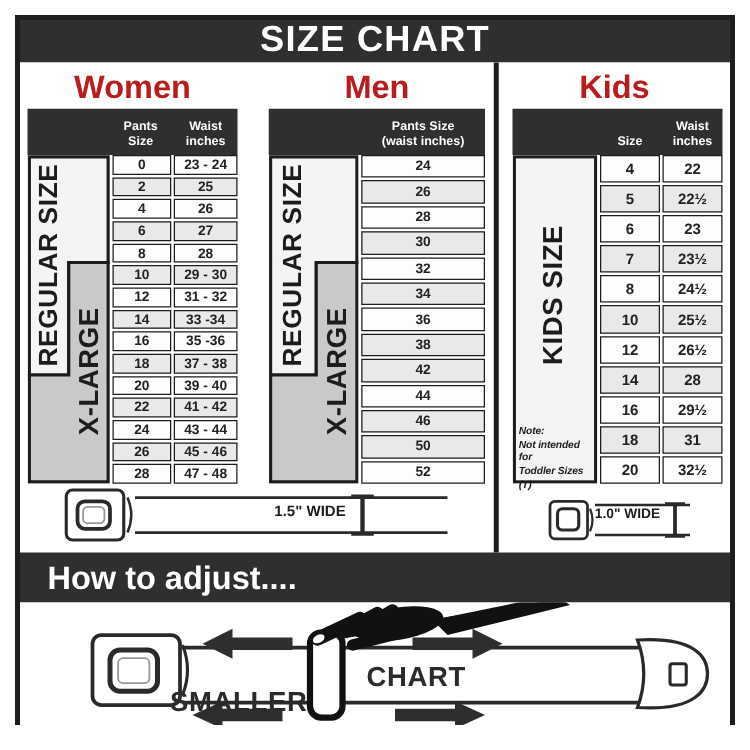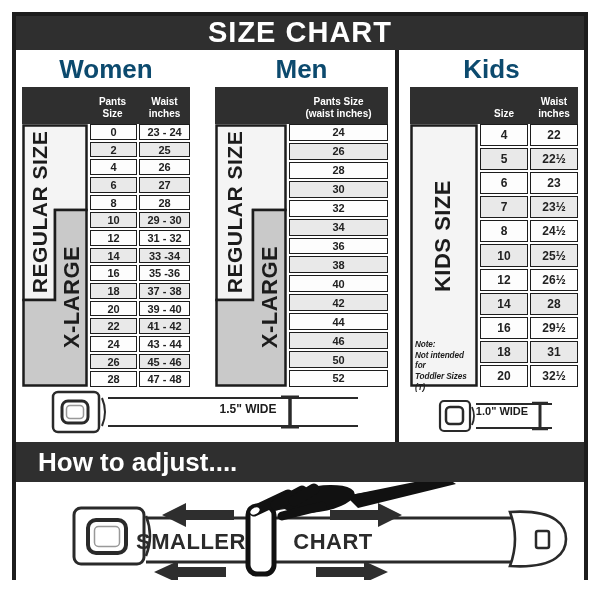--- a/index.html
+++ b/index.html
@@ -4,21 +4,21 @@
 <style>
   html,body{margin:0;padding:0;background:#fff;}
   .page{position:relative;width:600px;height:580px;background:#fff;overflow:hidden;
         font-family:"Liberation Sans",sans-serif;color:#1c1c1c;}
   .frame{position:absolute;left:12px;top:12px;width:568px;height:568px;border:4px solid #1d1d1d;background:#fff;}
   .title-bar{position:absolute;left:0;top:0;width:568px;height:34px;background:#2f2f2f;color:#fff;
              font-size:29px;font-weight:700;letter-spacing:1px;text-align:center;line-height:33px;}
   .main{position:absolute;left:0;top:34px;width:568px;height:392px;background:#fff;}
   .divider{position:absolute;left:379px;top:0;width:4px;height:392px;background:#1d1d1d;}
   .col-heading{position:absolute;top:4px;height:30px;line-height:30px;text-align:center;
-               font-size:26px;font-weight:700;color:#0c4a6e;}
+               font-size:26px;font-weight:700;color:#b91c1c;}
   .h-women{left:6px;width:168px;}
   .h-men{left:199px;width:173px;}
   .h-kids{left:383px;width:185px;}
   .table{position:absolute;top:37px;height:300px;}
   .t-women{left:6px;width:168px;}
   .t-men{left:199px;width:173px;}
   .t-kids{left:394px;width:168px;}
   .thead{position:absolute;left:0;top:0;width:100%;height:37px;background:#2f2f2f;}
   .th{position:absolute;top:0;height:37px;color:#fff;font-size:10px;font-weight:700;line-height:1.18;
       display:flex;align-items:flex-end;justify-content:center;text-align:center;box-sizing:border-box;padding-bottom:4px;}
@@ -50,21 +50,21 @@
   .belt-fill{fill:#fff;stroke:#2a2a2a;}
   .belt-label{position:absolute;text-align:center;font-weight:700;color:#1c1c1c;}
   .bl-adult{left:180px;top:352px;width:104px;font-size:12px;}
   .bl-kids{left:436px;top:355px;width:100px;font-size:11px;}
   .adjust-band{position:absolute;left:0;top:426px;width:568px;height:40px;background:#2f2f2f;}
   .adjust-band span{display:block;padding-left:22px;line-height:40px;color:#fff;font-size:26px;font-weight:700;}
   .adjust-box{position:absolute;left:0;top:466px;width:568px;height:102px;background:#fff;}
   .adjust-svg{position:absolute;left:0;top:0;}
   .adj-label{position:absolute;top:44px;height:32px;line-height:32px;text-align:center;
              font-size:22px;font-weight:700;color:#2b2b2b;letter-spacing:0.5px;}
-  .lbl-smaller{left:120px;width:110px;}
+  .lbl-smaller{left:120px;width:110px;margin-top:20px;}
   .lbl-larger{left:262px;width:110px;}
   svg text{font-family:"Liberation Sans",sans-serif;}
 </style>
 </head>
 <body>
 
 <div class="page">
   <div class="frame">
 
     <div class="title-bar">SIZE CHART</div>
@@ -208,23 +208,20 @@
               </div>
 
               <div class="row">
                 <div class="cell c-m1">36</div>
               </div>
 
               <div class="row">
                 <div class="cell c-m1 alt">38</div>
               </div>
 
-              <div class="row">
-                <div class="cell c-m1">40</div>
-              </div>
 
               <div class="row">
                 <div class="cell c-m1 alt">42</div>
               </div>
 
               <div class="row">
                 <div class="cell c-m1">44</div>
               </div>
 
               <div class="row">

